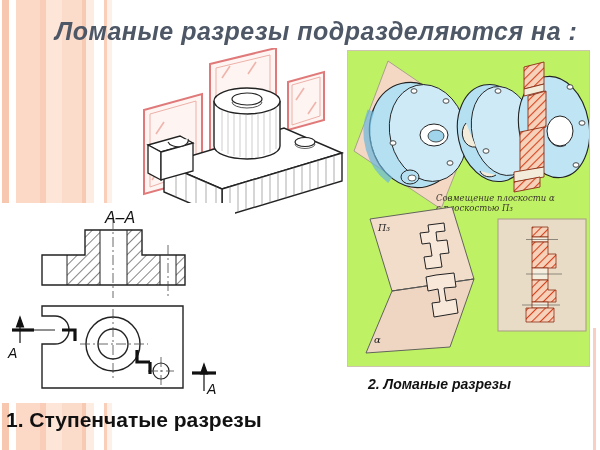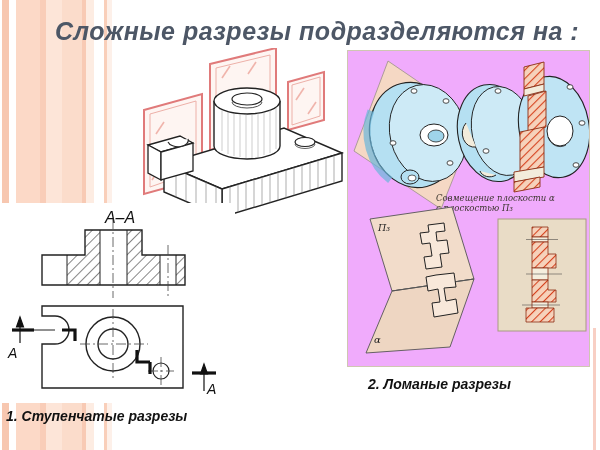--- a/index.html
+++ b/index.html
@@ -18,38 +18,38 @@
       #fdece2 86px,#fdece2 94px,
       #ffffff 94px,#ffffff 104px,
       #f9cfba 104px,#f9cfba 107px,
       #fdf0e9 107px,#fdf0e9 112px,
       #ffffff 112px,#ffffff 125px);}
   .right-line{position:absolute;left:593px;top:328px;width:3px;height:122px;background:#f8cfc4;}
   .title{position:absolute;left:55px;top:16px;width:545px;font-size:25px;line-height:30px;
          font-weight:bold;font-style:italic;color:#4d5766;letter-spacing:.5px;}
   .panel-iso{position:absolute;left:52px;top:48px;}
   .panel-aa{position:absolute;left:0px;top:203px;width:235px;height:200px;background:#ffffff;}
-  .panel-book{position:absolute;left:347px;top:50px;width:243px;height:317px;background:#f0abfc;
+  .panel-book{position:absolute;left:347px;top:50px;width:243px;height:317px;background:#bef264;
               border:1px solid #cfc6b2;box-sizing:border-box;}
-  .label-stepped{position:absolute;left:6px;top:408px;font-size:14px;font-weight:bold;
-                 font-style:italic;color:#111;}
+  .label-stepped{position:absolute;left:6px;top:408px;font-size:21px;font-weight:bold;
+                 color:#111;}
   .label-broken{position:absolute;left:368px;top:376px;font-size:14px;font-weight:bold;
                 font-style:italic;color:#111;}
   svg{display:block;}
   .cap{font-family:"DejaVu Serif",serif;font-style:italic;}
 </style>
 </head>
 <body>
 
 <div class="slide">
 
   <div class="stripes"></div>
   <div class="right-line"></div>
 
-  <div class="title">Сложные разрезы подразделяются на :</div>
+  <div class="title">Ломаные разрезы подразделяются на :</div>
 
   <svg class="panel-iso" width="300" height="170" viewBox="0 0 300 170">
 
     <g stroke="#e07a7a" fill="#fdf1ee" stroke-width="2" fill-opacity="0.75">
       <polygon points="158,16 224,0 224,86 158,102"></polygon>
       <polygon points="92,62 150,46 150,130 92,146"></polygon>
       <polygon points="236,34 272,24 272,72 236,82"></polygon>
     </g>
     <g stroke="#edb0a8" fill="none" stroke-width="1">
       <polygon points="164,20 218,7 218,80 164,95"></polygon>

